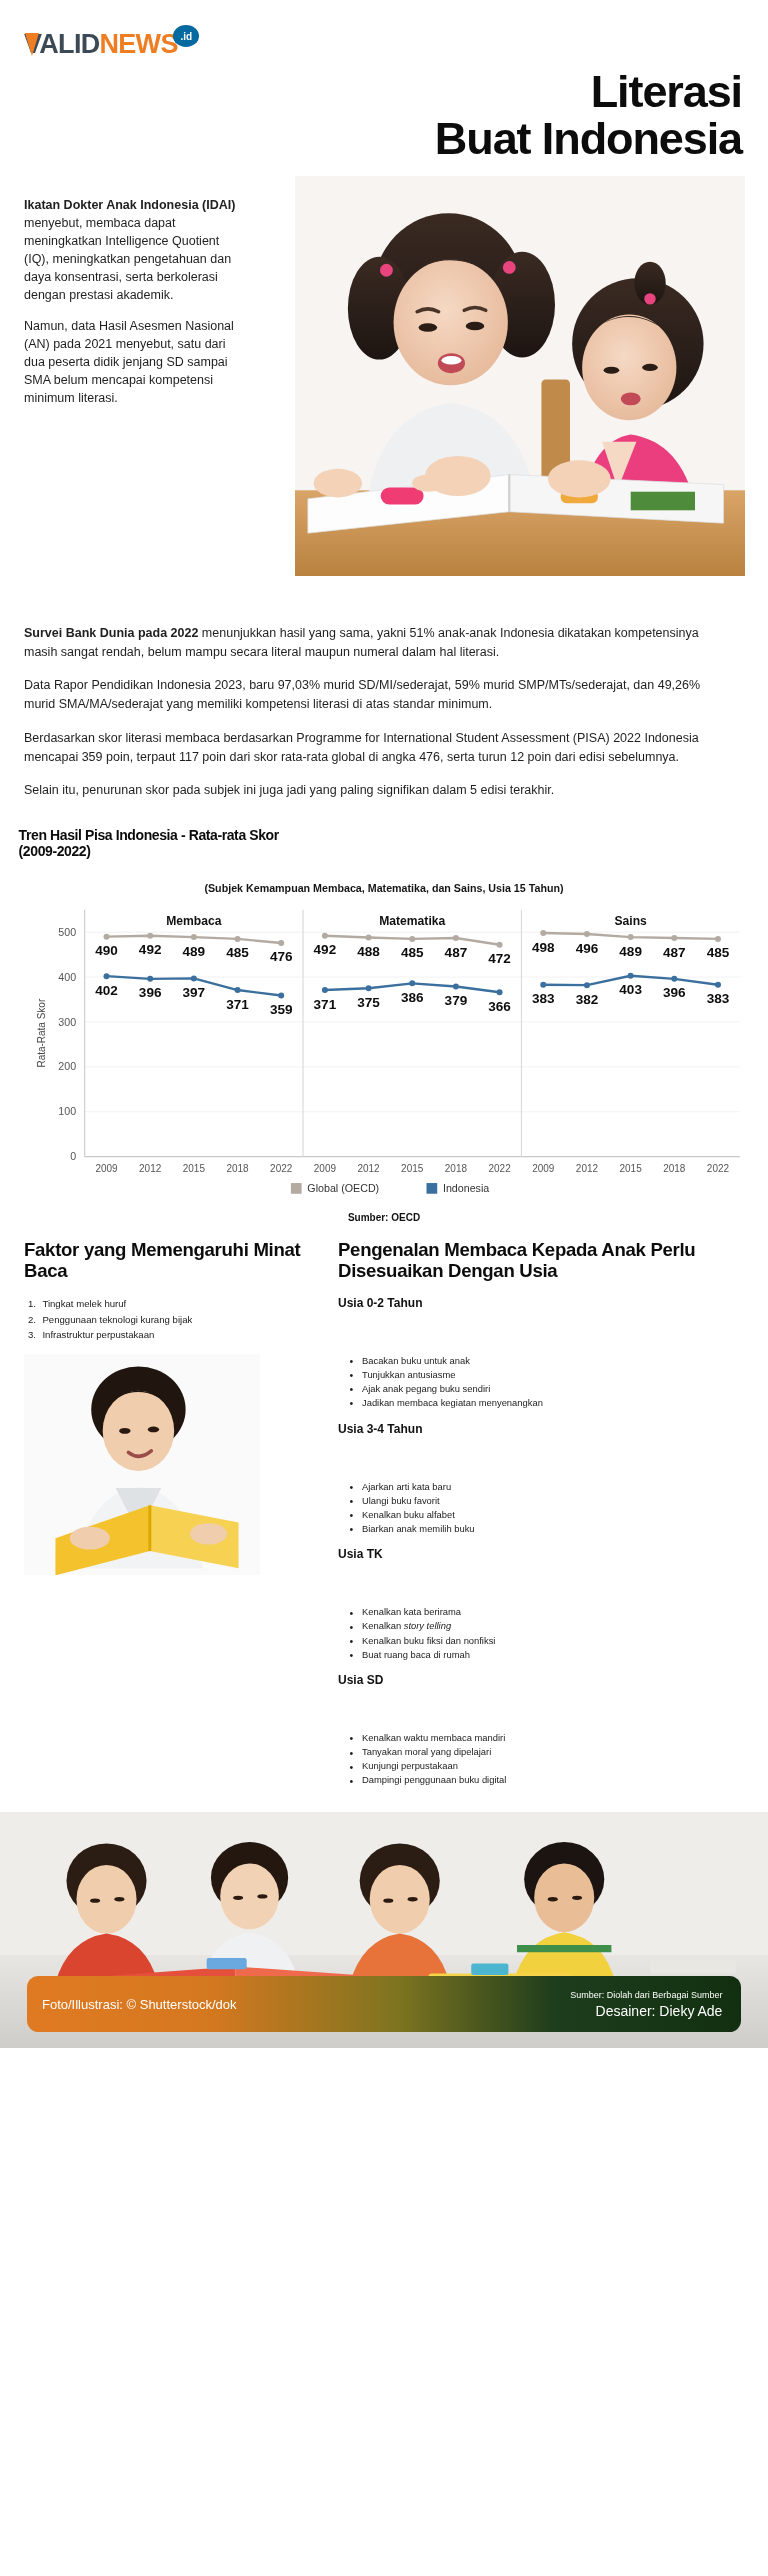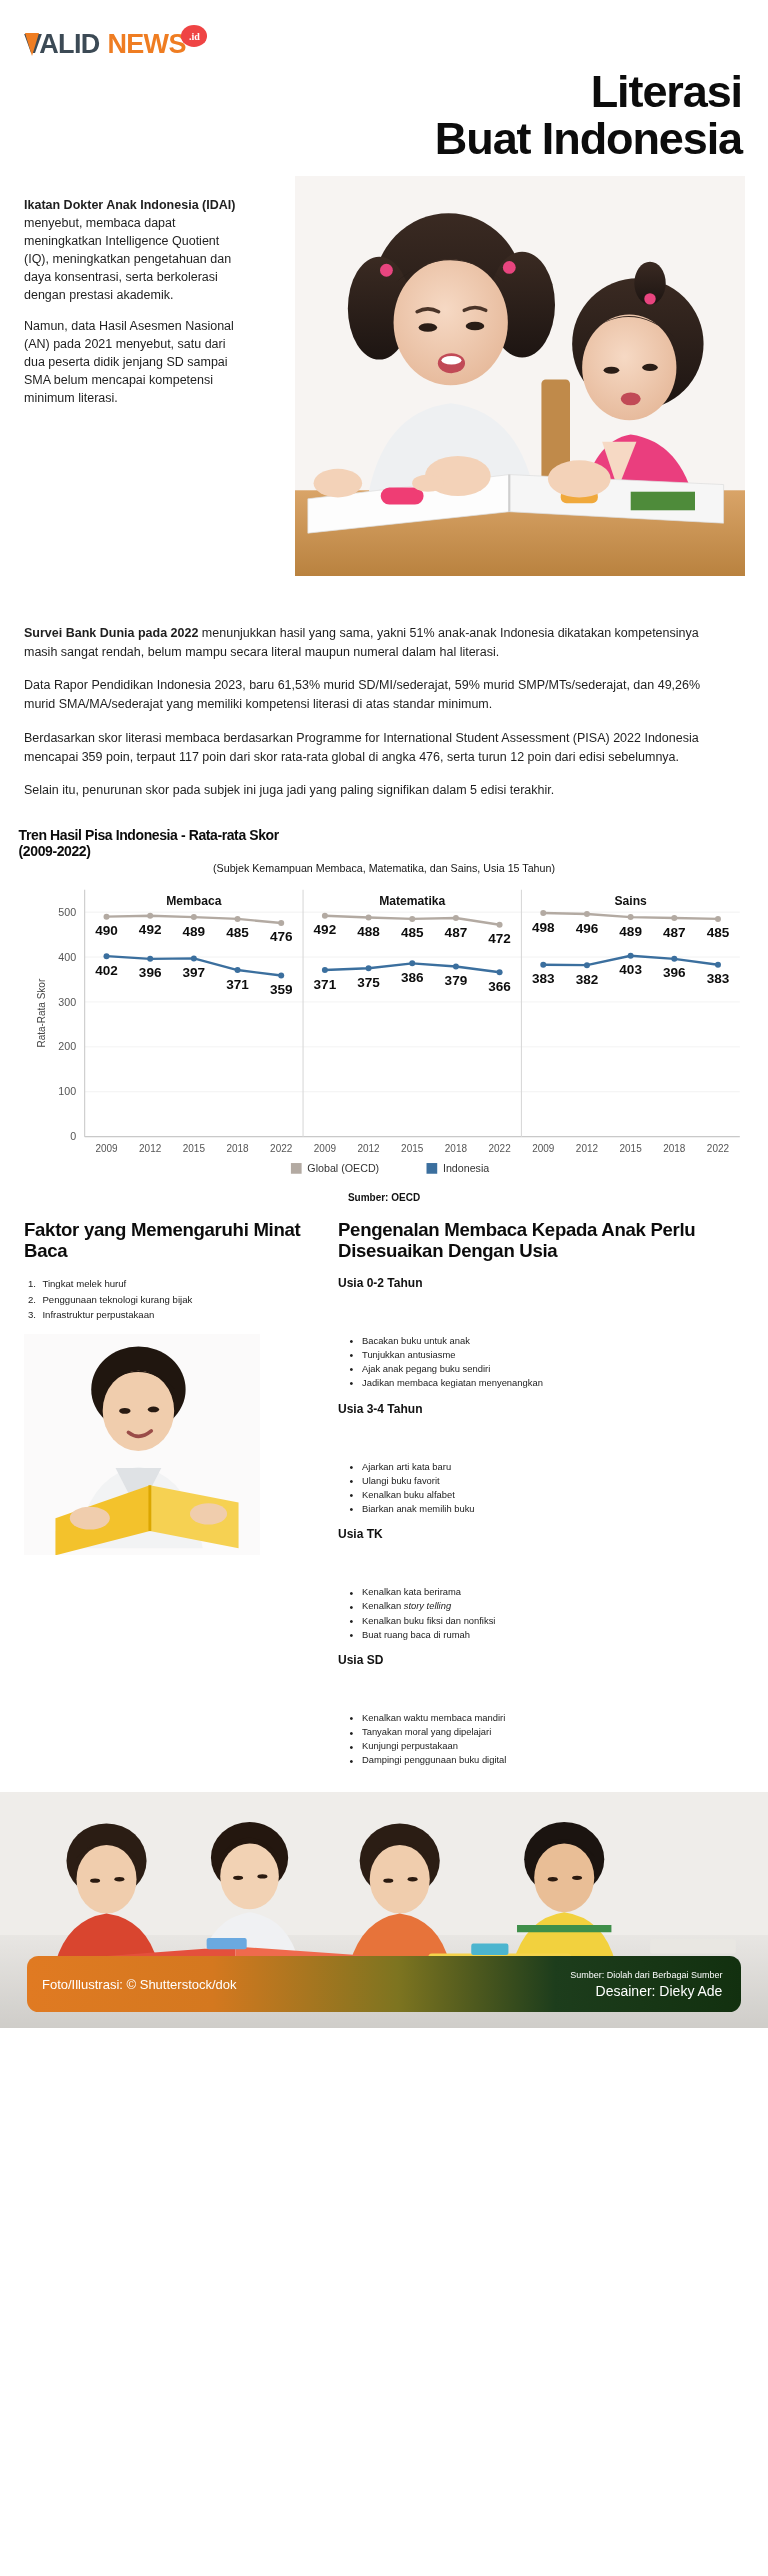--- a/index.html
+++ b/index.html
@@ -21,27 +21,27 @@
     color: #3c4a55; line-height: 1; font-family: "Liberation Sans", sans-serif;
     position: relative;
   }
   .logo-vaccent {
     position: absolute; left: 0.7px; top: 2.1px; width: 0; height: 0;
     border-left: 7.9px solid transparent; border-right: 7.9px solid transparent;
     border-top: 23.6px solid #ef7d22;
   }
   .logo-news {
     font-size: 27px; font-weight: 900; letter-spacing: -0.7px;
-    color: #ef7d22; line-height: 1; margin-left: 8px;
+    color: #ef7d22; line-height: 1;
   }
   .logo-id {
     width: 26px; height: 21.4px; border-radius: 50%;
-    background: #ef4444; color: #fff; font-size: 10px; font-weight: 700;
+    background: #0369a1; color: #fff; font-size: 10px; font-weight: 700;
     display: inline-flex; align-items: center; justify-content: center;
-    margin-left: -4.3px; margin-top: -5.7px; font-family: Liberation Serif, serif;
+    margin-left: -4.3px; margin-top: -5.7px;
   }
 
   
   .title-wrap { text-align: right; padding: 13px 26px 0 43px; }
   .main-title {
     font-size: 45px; font-weight: 900; line-height: 1.04;
     letter-spacing: -1.1px; color: #0c0c0c;
   }
   .main-title .l2 { display: block; }
 
@@ -64,22 +64,22 @@
   .wide p { font-size: 12.5px; line-height: 1.5; margin-bottom: 15px; color: #1f1f1f; }
   .wide p b { font-weight: 800; }
 
   
   .chart-block { padding: 13px 18.6px 0 18.6px; }
   .chart-title {
     text-align: left; font-size: 14px; font-weight: 900;
     line-height: 1.14; letter-spacing: -0.4px; color: #0c0c0c;
   }
   .chart-sub {
-    text-align: center; font-size: 10.7px; font-weight: 400;
-    margin-top: 2px; color: #151515;
+    text-align: center; font-size: 10.7px; font-weight: 700;
+    margin-top: 22px; color: #151515;
   }
   .chart-area {
     margin-top: 10px; width: 100%; background: #fff;
   }
   .chart-area svg { display: block; width: 100%; height: auto; }
   .chart-source {
     text-align: center; font-size: 10px; font-weight: 800;
     margin-top: 1.4px; color: #111;
   }
 
@@ -214,21 +214,21 @@
     </div>
 
     <div class="intro-col">
       <p><b>Ikatan Dokter Anak Indonesia (IDAI)</b><span> menyebut, membaca dapat meningkatkan Intelligence Quotient (IQ), meningkatkan pengetahuan dan daya konsentrasi, serta berkolerasi dengan prestasi akademik.</span></p>
       <p>Namun, data Hasil Asesmen Nasional (AN) pada 2021 menyebut, satu dari dua peserta didik jenjang SD sampai SMA belum mencapai kompetensi minimum literasi.</p>
     </div>
   </div>
 
   <div class="wide">
     <p><b>Survei Bank Dunia pada 2022</b><span> menunjukkan hasil yang sama, yakni 51% anak-anak Indonesia dikatakan kompetensinya masih sangat rendah, belum mampu secara literal maupun numeral dalam hal literasi.</span></p>
-    <p>Data Rapor Pendidikan Indonesia 2023, baru 61,53% murid SD/MI/sederajat, 59% murid SMP/MTs/sederajat, dan 49,26% murid SMA/MA/sederajat yang memiliki kompetensi literasi di atas standar minimum.</p>
+    <p>Data Rapor Pendidikan Indonesia 2023, baru 97,03% murid SD/MI/sederajat, 59% murid SMP/MTs/sederajat, dan 49,26% murid SMA/MA/sederajat yang memiliki kompetensi literasi di atas standar minimum.</p>
     <p>Berdasarkan skor literasi membaca berdasarkan Programme for International Student Assessment (PISA) 2022 Indonesia mencapai 359 poin, terpaut 117 poin dari skor rata-rata global di angka 476, serta turun 12 poin dari edisi sebelumnya.</p>
     <p>Selain itu, penurunan skor pada subjek ini juga jadi yang paling signifikan dalam 5 edisi terakhir.</p>
   </div>
 
   <div class="chart-block">
     <div class="chart-title">
       <div>Tren Hasil Pisa Indonesia - Rata-rata Skor</div>
       <div>(2009-2022)</div>
     </div>
     <div class="chart-sub">(Subjek Kemampuan Membaca, Matematika, dan Sains, Usia 15 Tahun)</div>

